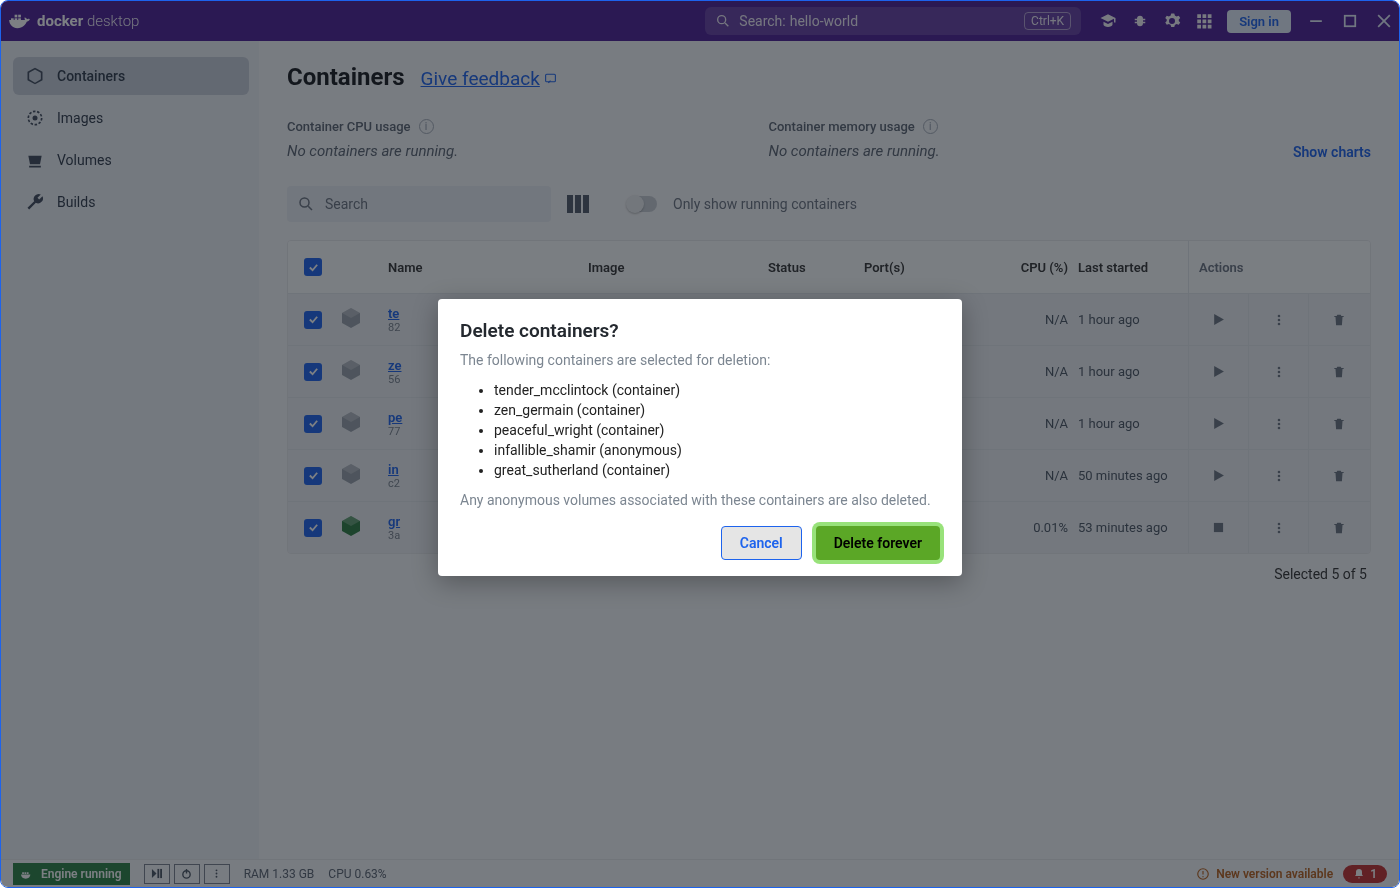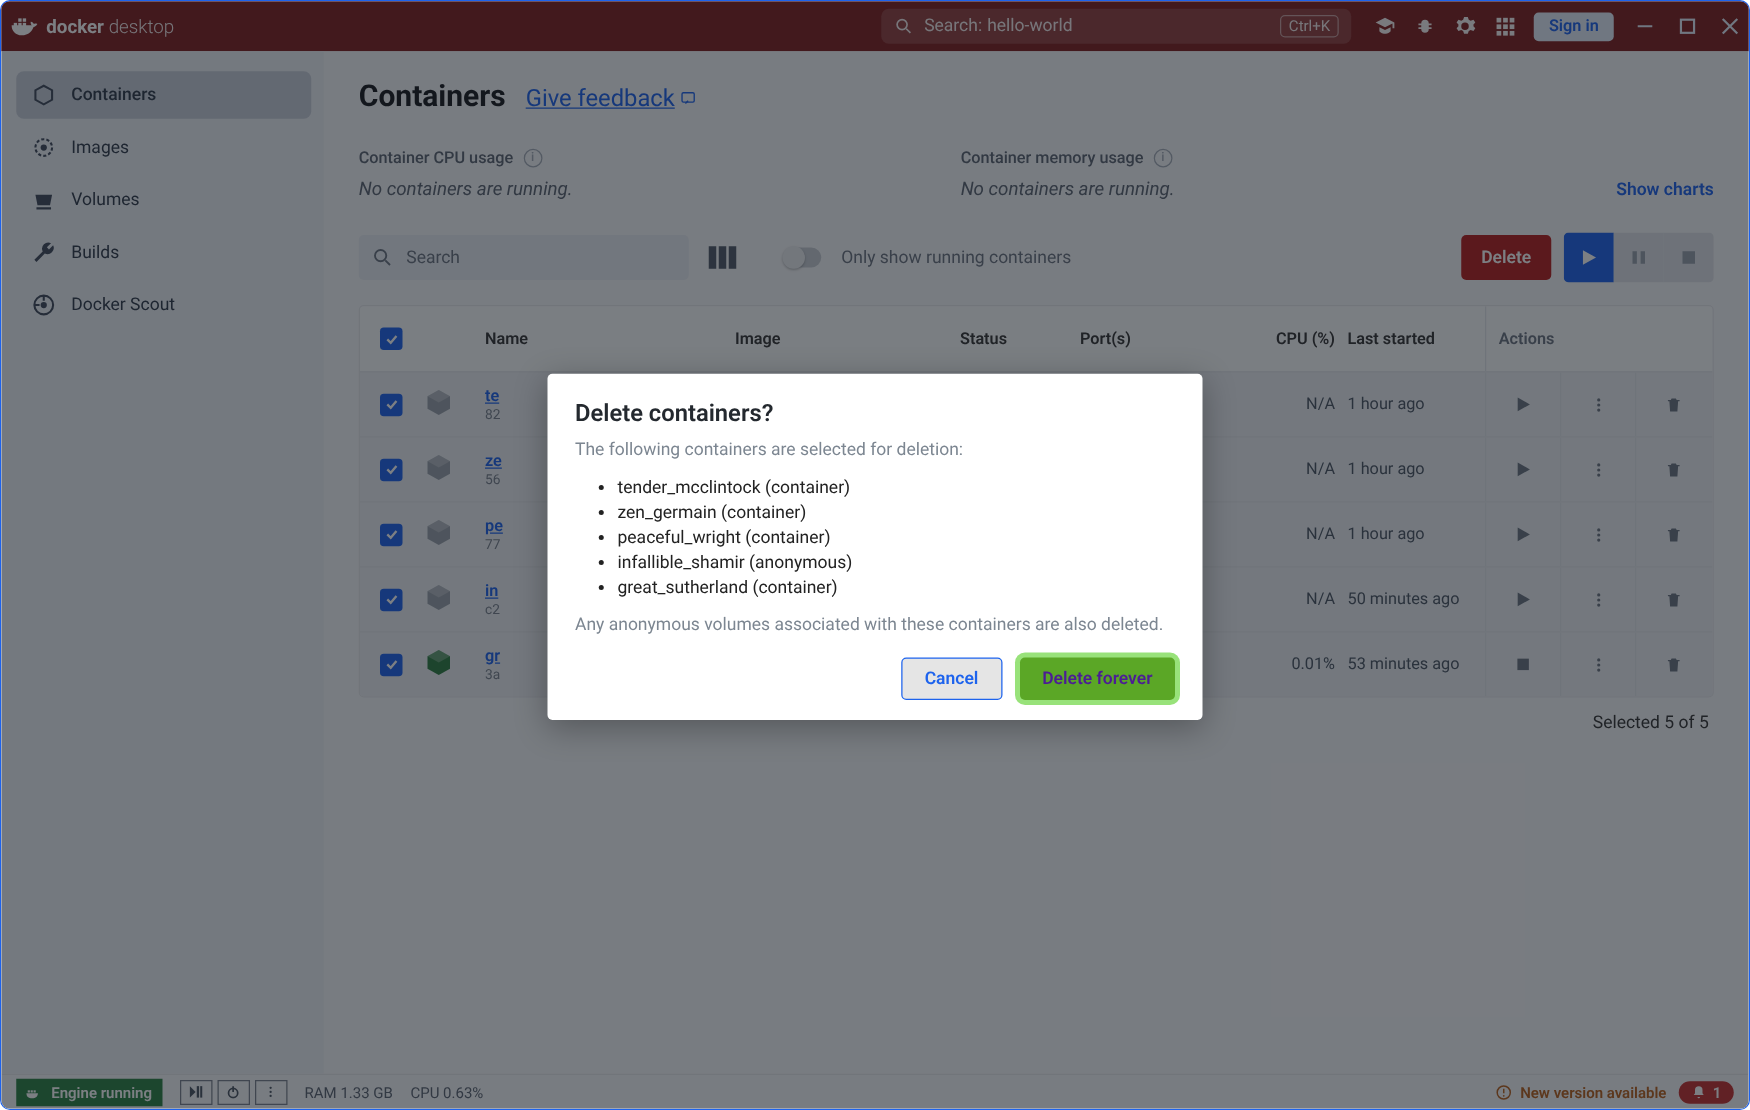--- a/index.html
+++ b/index.html
@@ -1,18 +1,18 @@
 <!DOCTYPE html>
 <html><head>
 <meta charset="utf-8">
 <style>
 * { box-sizing: border-box; margin: 0; padding: 0; font-family: -apple-system, BlinkMacSystemFont, "Segoe UI", Roboto, Arial, sans-serif; }
 html, body { width: 1400px; height: 888px; overflow: hidden; background: #fff; }
 .app { width: 1400px; height: 888px; display: flex; flex-direction: column; position: relative; border-radius: 8px; overflow: hidden; border: 1px solid #1d63ed; }
-.titlebar { height: 40px; background: #7f1d1d; display: flex; align-items: center; padding: 0 8px; color: #fff; }
+.titlebar { height: 40px; background: #4c1d95; display: flex; align-items: center; padding: 0 8px; color: #fff; }
 .logo { display: flex; align-items: center; gap: 6px; font-size: 15px; }
 .logo-whale { width: 22px; height: 18px; }
 .logo-text b { font-weight: 700; }
 .logo-text .lt-light { font-weight: 300; opacity: .9; }
 .tb-spacer { flex: 1; }
 .search-pill { display: flex; align-items: center; margin: 0 auto; height: 28px; padding: 0 10px; border-radius: 6px; background: rgba(255,255,255,.15); color: rgba(255,255,255,.9); font-size: 14px; gap: 8px; }
 .search-pill .kbd { border: 1px solid rgba(255,255,255,.5); border-radius: 4px; padding: 1px 6px; font-size: 12px; }
 .tb-icons { display: flex; align-items: center; gap: 14px; margin-left: 18px; }
 .tb-icon { width: 18px; height: 18px; color: #fff; opacity: .95; cursor: pointer; }
 .signin { background: #e5edfb; color: #1d63ed; font-weight: 600; font-size: 13px; padding: 4px 12px; border-radius: 4px; cursor: pointer; }
@@ -68,21 +68,21 @@
 
 .overlay { position: absolute; inset: 0; background: rgba(17,22,30,.55); display: flex; align-items: flex-start; justify-content: center; padding-top: 298px; }
 .modal { width: 524px; background: #fff; border-radius: 4px; padding: 20px 22px 16px 22px; box-shadow: 0 6px 26px rgba(0,0,0,.3); }
 .modal h2 { font-size: 19px; font-weight: 600; color: #24292f; }
 .modal-sub { color: #7c8691; font-size: 14px; margin-top: 10px; }
 .modal ul { margin: 12px 0 12px 34px; }
 .modal li { font-size: 14px; padding: 2px 0; color: #222; }
 .modal-foot { color: #7c8691; font-size: 14px; }
 .modal-actions { display: flex; justify-content: flex-end; gap: 14px; margin-top: 18px; }
 .btn-cancel { border: 1px solid #1d63ed; color: #1d63ed; background: #e5e5e5; font-weight: 600; font-size: 14px; padding: 8px 18px; border-radius: 4px; cursor: pointer; }
-.btn-forever { background: #5ba726; color: #4c1d95; font-weight: 600; font-size: 14px; padding: 8px 18px; border-radius: 4px; border: none; cursor: pointer; box-shadow: 0 0 0 4px #98e27a; }
+.btn-forever { background: #5ba726; color: #000000; font-weight: 600; font-size: 14px; padding: 8px 18px; border-radius: 4px; border: none; cursor: pointer; box-shadow: 0 0 0 4px #98e27a; }
 svg { width: 100%; height: 100%; }
 </style>
 </head>
 <body>
 
 <div class="app">
 
   <div class="titlebar">
     <div class="logo">
       <svg class="logo-whale" viewBox="0 0 24 20">
@@ -167,29 +167,20 @@
             <path fill="currentColor" d="M4 7h16l-2 10H6L4 7zm1 12h14v2H5v-2z"></path>
           </svg>
         <span>Volumes</span>
       </div>
       <div class="side-item">
         <svg class="side-ico" viewBox="0 0 24 24">
             <path fill="currentColor" d="M21 5a6 6 0 01-8 8L5 21l-2-2 8-8a6 6 0 018-8l-4 4 2 2 4-4z"></path>
           </svg>
         <span>Builds</span>
       </div>
-      <div class="side-item">
-        <svg class="side-ico" viewBox="0 0 24 24">
-            <circle cx="12" cy="12" r="9" fill="none" stroke="currentColor" stroke-width="2"></circle>
-            <circle cx="12" cy="12" r="3" fill="currentColor"></circle>
-            <line x1="12" y1="3" x2="12" y2="8" stroke="currentColor" stroke-width="2"></line>
-            <line x1="3" y1="12" x2="8" y2="12" stroke="currentColor" stroke-width="2"></line>
-          </svg>
-        <span>Docker Scout</span>
-      </div>
     </div>
 
     <div class="main">
       <div class="page-head">
         <div class="page-title">Containers</div>
         <span class="feedback">
           <span>Give feedback</span>
           <svg style="width:13px;height:13px" viewBox="0 0 24 24">
               <rect x="3" y="4" width="18" height="14" rx="2" fill="none" stroke="currentColor" stroke-width="2"></rect>
               <path d="M8 20l4-4" stroke="currentColor" stroke-width="2"></path>
@@ -223,41 +214,20 @@
             </svg>
           <span>Search</span>
         </div>
         <div class="view-toggle">
             <span></span>
             <span></span>
             <span></span>
           </div>
         <div class="switch"></div>
         <div class="switch-label">Only show running containers</div>
-        <div class="tb-right">
-          <button class="btn-delete">Delete</button>
-          <div class="btn-group">
-            <div class="bg-btn play">
-                <svg style="width:14px;height:14px" viewBox="0 0 12 12">
-                  <path fill="currentColor" d="M2 1l9 5-9 5V1z"></path>
-                </svg>
-              </div>
-            <div class="bg-btn dis">
-                <svg style="width:12px;height:12px" viewBox="0 0 12 12">
-                  <rect x="1" y="1" width="3.5" height="10" fill="currentColor"></rect>
-                  <rect x="7.5" y="1" width="3.5" height="10" fill="currentColor"></rect>
-                </svg>
-              </div>
-            <div class="bg-btn dis">
-                <svg style="width:12px;height:12px" viewBox="0 0 12 12">
-                  <rect x="1" y="1" width="10" height="10" fill="currentColor"></rect>
-                </svg>
-              </div>
-          </div>
-        </div>
       </div>
 
       <div class="table">
         <div class="thead">
           <div>
               <div class="chk">
                 <svg style="width:11px;height:11px" viewBox="0 0 12 12">
                   <path fill="none" stroke="#fff" stroke-width="2" d="M2 6l3 3 5-6"></path>
                 </svg>
               </div>

